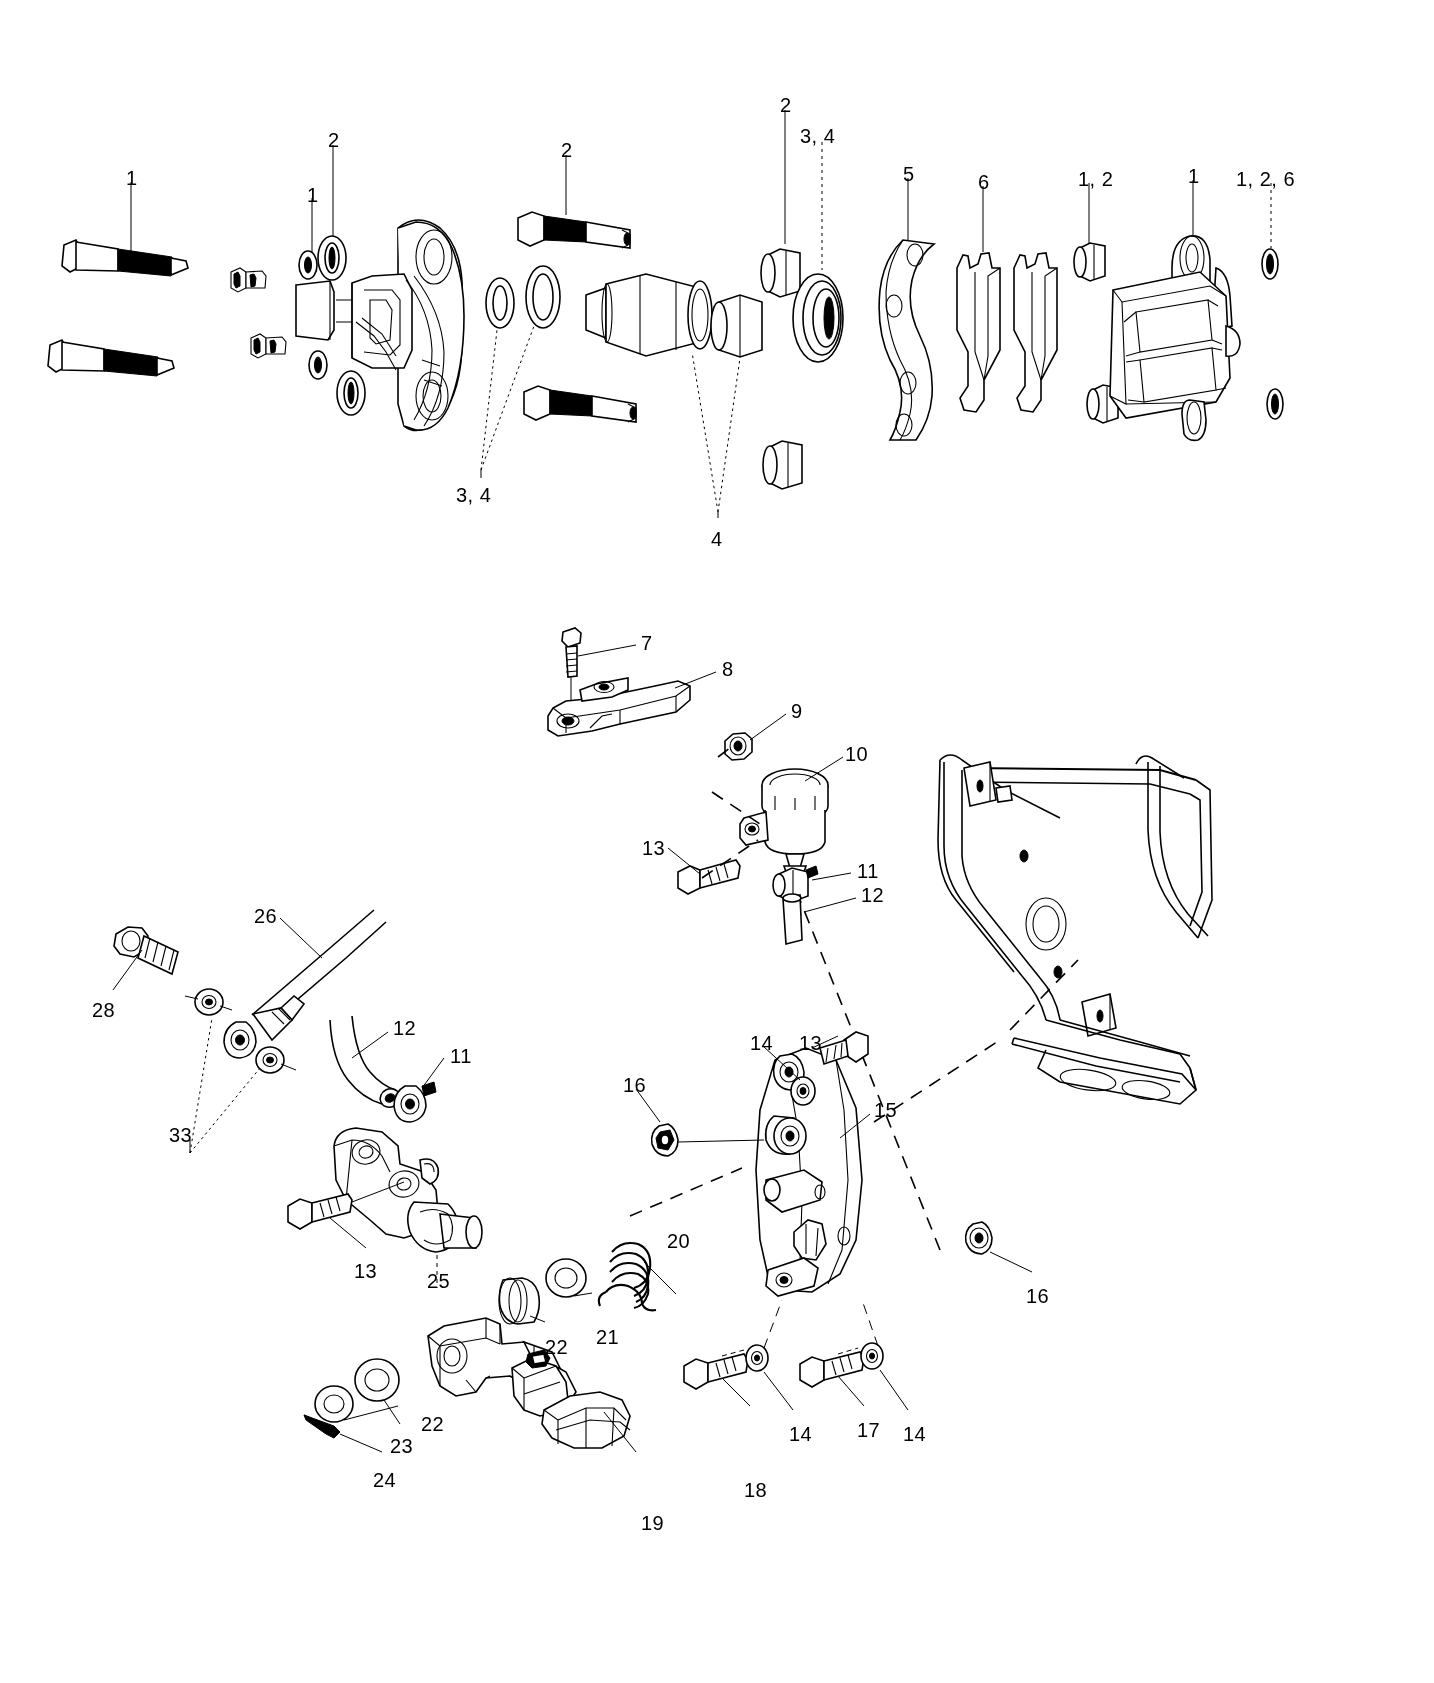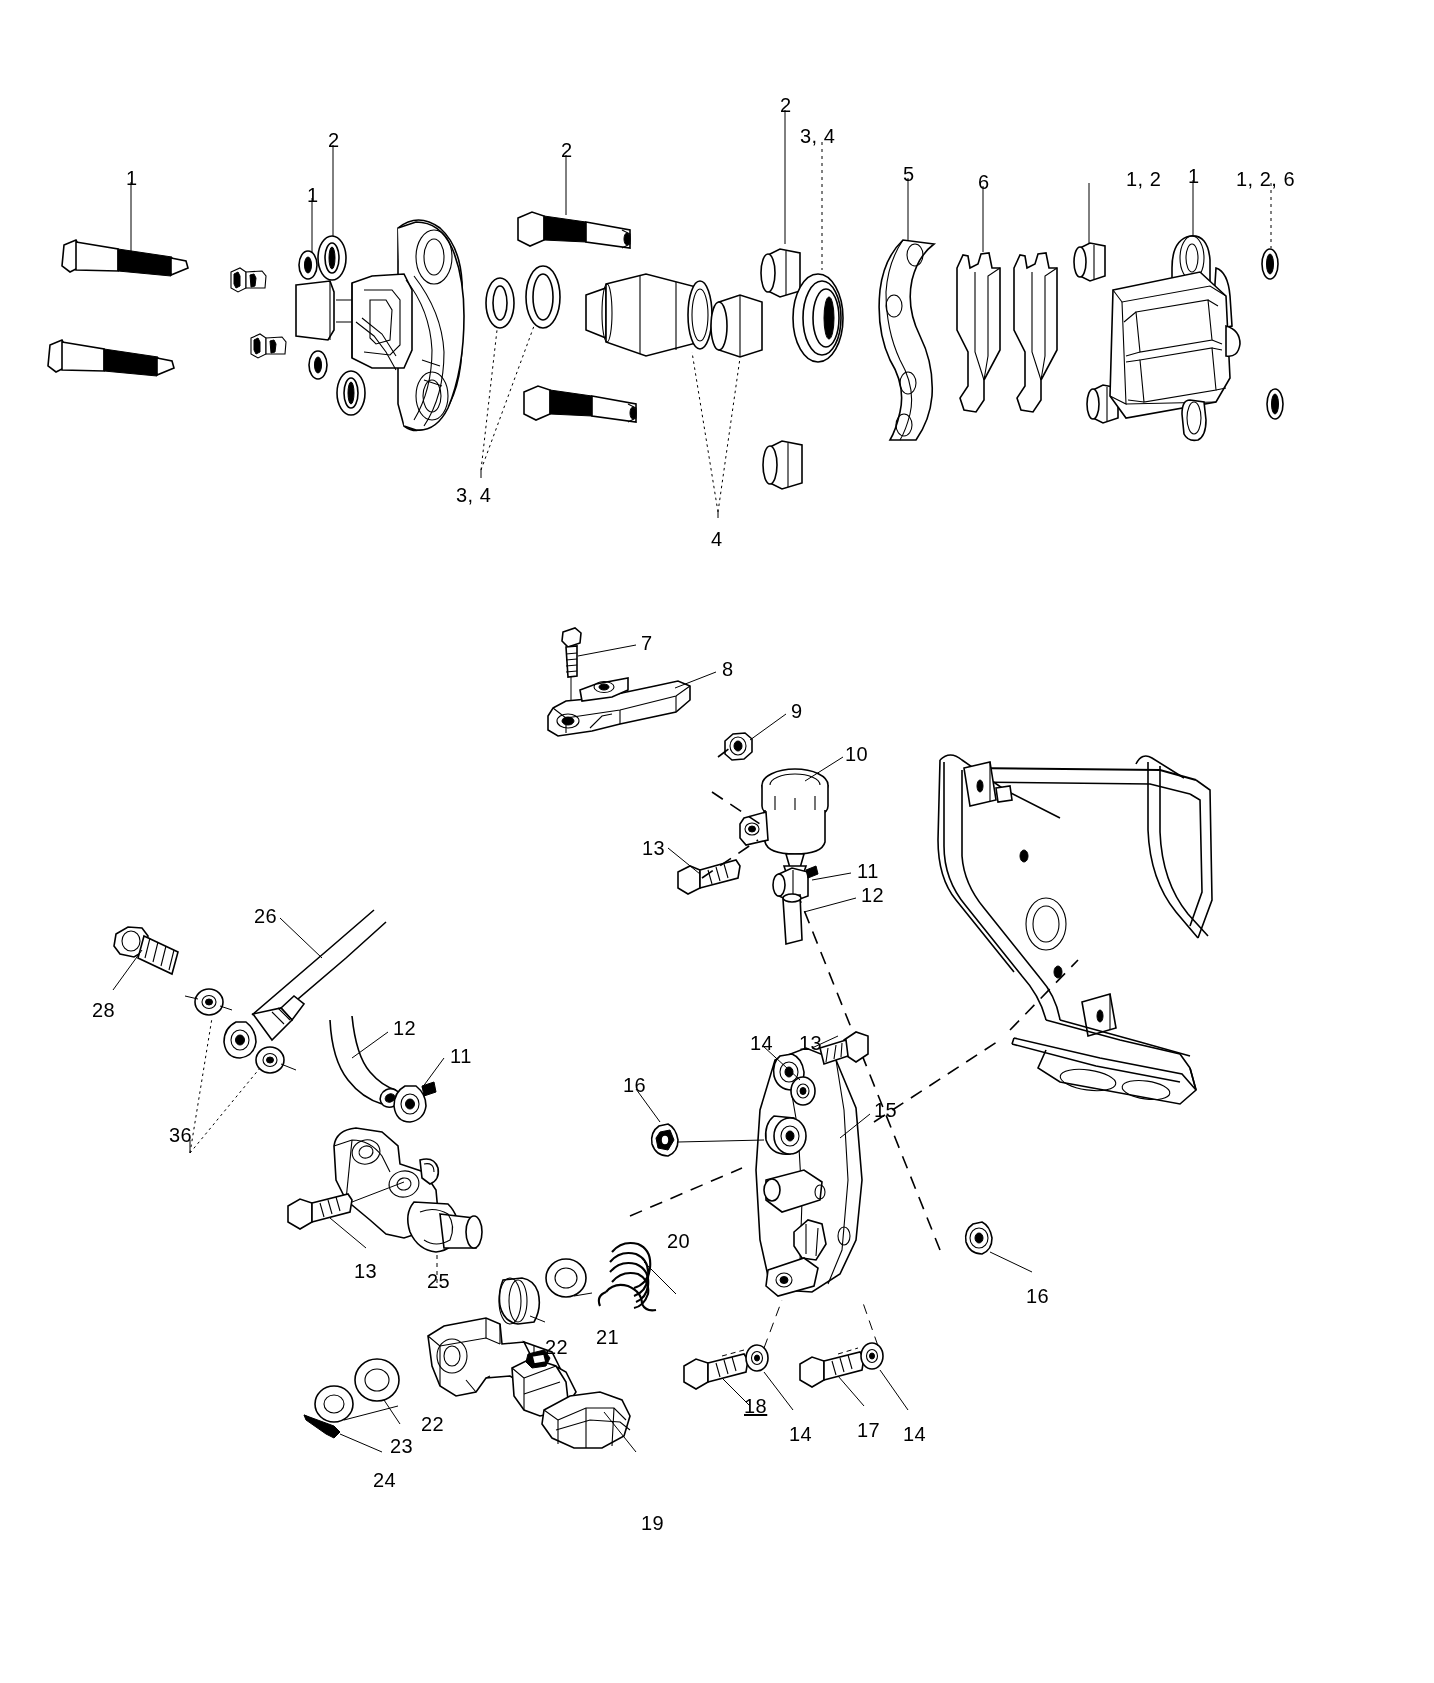--- a/index.html
+++ b/index.html
@@ -628,49 +628,49 @@
 </svg>
 
 <div class="callout-label" style="left:126px; top:168px;">1</div>
 <div class="callout-label" style="left:328px; top:130px;">2</div>
 <div class="callout-label" style="left:307px; top:185px;">1</div>
 <div class="callout-label" style="left:561px; top:140px;">2</div>
 <div class="callout-label" style="left:780px; top:95px;">2</div>
 <div class="callout-label" style="left:800px; top:126px;">3,  4</div>
 <div class="callout-label" style="left:903px; top:164px;">5</div>
 <div class="callout-label" style="left:978px; top:172px;">6</div>
-<div class="callout-label" style="left:1126px; top:169px;">1,  2</div>
+<div class="callout-label" style="left:1078px; top:169px;">1,  2</div>
 <div class="callout-label" style="left:1188px; top:166px;">1</div>
 <div class="callout-label" style="left:1236px; top:169px;">1,  2,  6</div>
 <div class="callout-label" style="left:456px; top:485px;">3,  4</div>
 <div class="callout-label" style="left:711px; top:529px;">4</div>
 <div class="callout-label" style="left:641px; top:633px;">7</div>
 <div class="callout-label" style="left:722px; top:659px;">8</div>
 <div class="callout-label" style="left:791px; top:701px;">9</div>
 <div class="callout-label" style="left:845px; top:744px;">10</div>
 <div class="callout-label" style="left:642px; top:838px;">13</div>
 <div class="callout-label" style="left:857px; top:861px;">11</div>
 <div class="callout-label" style="left:861px; top:885px;">12</div>
 <div class="callout-label" style="left:254px; top:906px;text-align:right;">26</div>
 <div class="callout-label" style="left:92px; top:1000px;">28</div>
 <div class="callout-label" style="left:393px; top:1018px;">12</div>
 <div class="callout-label" style="left:450px; top:1046px;">11</div>
 <div class="callout-label" style="left:799px; top:1033px;">13</div>
 <div class="callout-label" style="left:750px; top:1033px;">14</div>
 <div class="callout-label" style="left:623px; top:1075px;">16</div>
 <div class="callout-label" style="left:874px; top:1100px;">15</div>
-<div class="callout-label" style="left:169px; top:1125px;">36</div>
+<div class="callout-label" style="left:169px; top:1125px;">33</div>
 <div class="callout-label" style="left:354px; top:1261px;">13</div>
 <div class="callout-label" style="left:427px; top:1271px;">25</div>
 <div class="callout-label" style="left:1026px; top:1286px;">16</div>
 <div class="callout-label" style="left:667px; top:1231px;">20</div>
 <div class="callout-label" style="left:596px; top:1307px;margin-top:20px;">21</div>
 <div class="callout-label" style="left:545px; top:1337px;">22</div>
 <div class="callout-label" style="left:421px; top:1414px;">22</div>
 <div class="callout-label" style="left:390px; top:1436px;">23</div>
 <div class="callout-label" style="left:373px; top:1470px;">24</div>
-<div class="callout-label" style="left:744px; top:1396px;text-decoration:underline;">18</div>
+<div class="callout-label" style="left:744px; top:1480px;">18</div>
 <div class="callout-label" style="left:789px; top:1424px;">14</div>
 <div class="callout-label" style="left:857px; top:1420px;">17</div>
 <div class="callout-label" style="left:903px; top:1424px;">14</div>
 <div class="callout-label" style="left:641px; top:1468px;margin-top:45px;">19</div>
 
 </div>
 
 </body></html>

